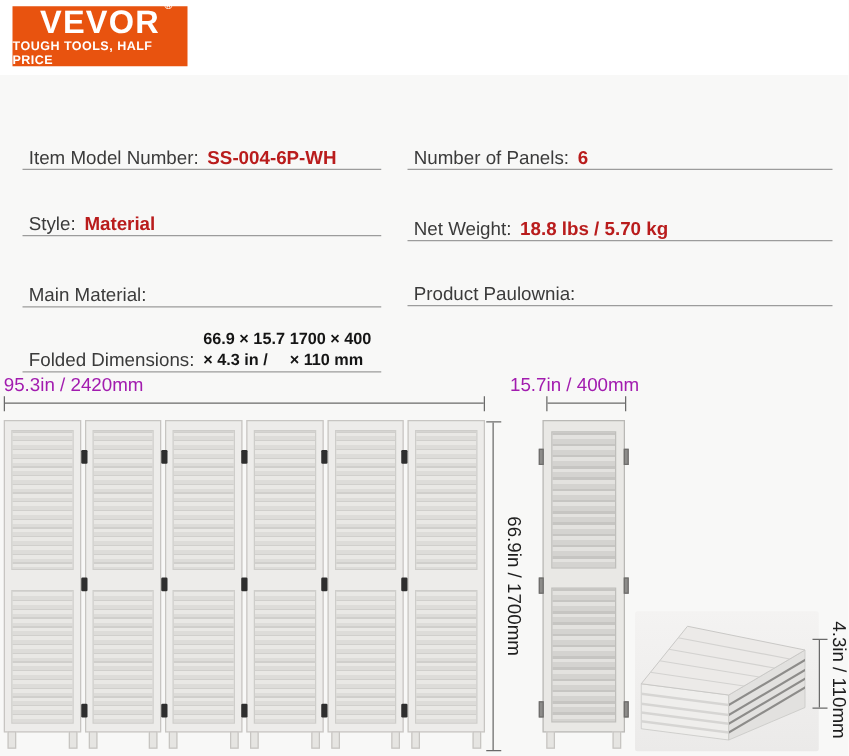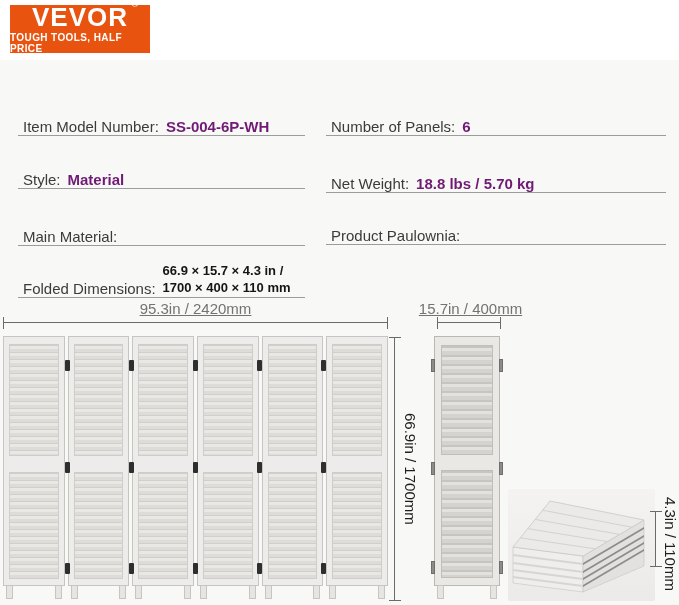--- a/index.html
+++ b/index.html
@@ -16,28 +16,28 @@
   .logo-name{color:#fff;font-weight:bold;font-size:26px;line-height:1;letter-spacing:1px;position:relative;}
   .logo-reg{position:absolute;right:-10px;top:-4px;font-size:9px;font-weight:bold;color:#fff;letter-spacing:0;}
   .logo-tagline{color:#fff;font-weight:bold;font-size:10px;letter-spacing:0.4px;}
   
   .spec-col{position:absolute;top:95px;}
   .col-left{left:18px;width:287px;}
   .col-right{left:326px;width:340px;}
   .spec-row{display:flex;align-items:flex-end;border-bottom:1px solid #9c9c9c;padding-left:5px;box-sizing:border-box;}
   .r1{height:41px;}.r2{height:53px;}.r3{height:57px;}.r4{height:52px;}
   .lbl{font-size:15px;color:#3b3b3b;white-space:nowrap;}
-  .val{font-size:15px;font-weight:bold;color:#701a75;margin-left:7px;white-space:nowrap;}
-  .val2{display:flex;flex-direction:column;margin-left:7px;font-size:13px;font-weight:bold;color:#151515;line-height:1.3;}
+  .val{font-size:15px;font-weight:bold;color:#b91c1c;margin-left:7px;white-space:nowrap;}
+  .val2{display:flex;flex-direction:row;margin-left:7px;font-size:13px;font-weight:bold;color:#151515;line-height:1.3;}
   
   .hdim{position:absolute;height:12px;border-left:1px solid #6a6a6a;border-right:1px solid #6a6a6a;box-sizing:border-box;}
   .hdim::before{content:"";position:absolute;left:0;right:0;top:5px;height:1px;background:#6a6a6a;}
   .vdim{position:absolute;width:12px;border-top:1px solid #6a6a6a;border-bottom:1px solid #6a6a6a;box-sizing:border-box;}
   .vdim::before{content:"";position:absolute;top:0;bottom:0;left:5px;width:1px;background:#6a6a6a;}
-  .dim-label{position:absolute;font-size:15px;color:#737373;text-align:center;white-space:nowrap;text-decoration:underline;}
+  .dim-label{position:absolute;font-size:15px;color:#a21caf;text-align:left;white-space:nowrap;}
   .dim-label-v{
     position:absolute;font-size:15px;color:#1e1e1e;writing-mode:vertical-rl;
     display:flex;align-items:center;justify-content:center;white-space:nowrap;
   }
   
   .front-view{position:absolute;left:3px;top:336px;width:385px;height:266px;display:flex;gap:3px;}
   .panel{
     position:relative;flex:1;height:250px;background:#edecea;border:1px solid #c7c5c2;
     box-sizing:border-box;padding:7px 5px 6px;display:flex;flex-direction:column;
   }

